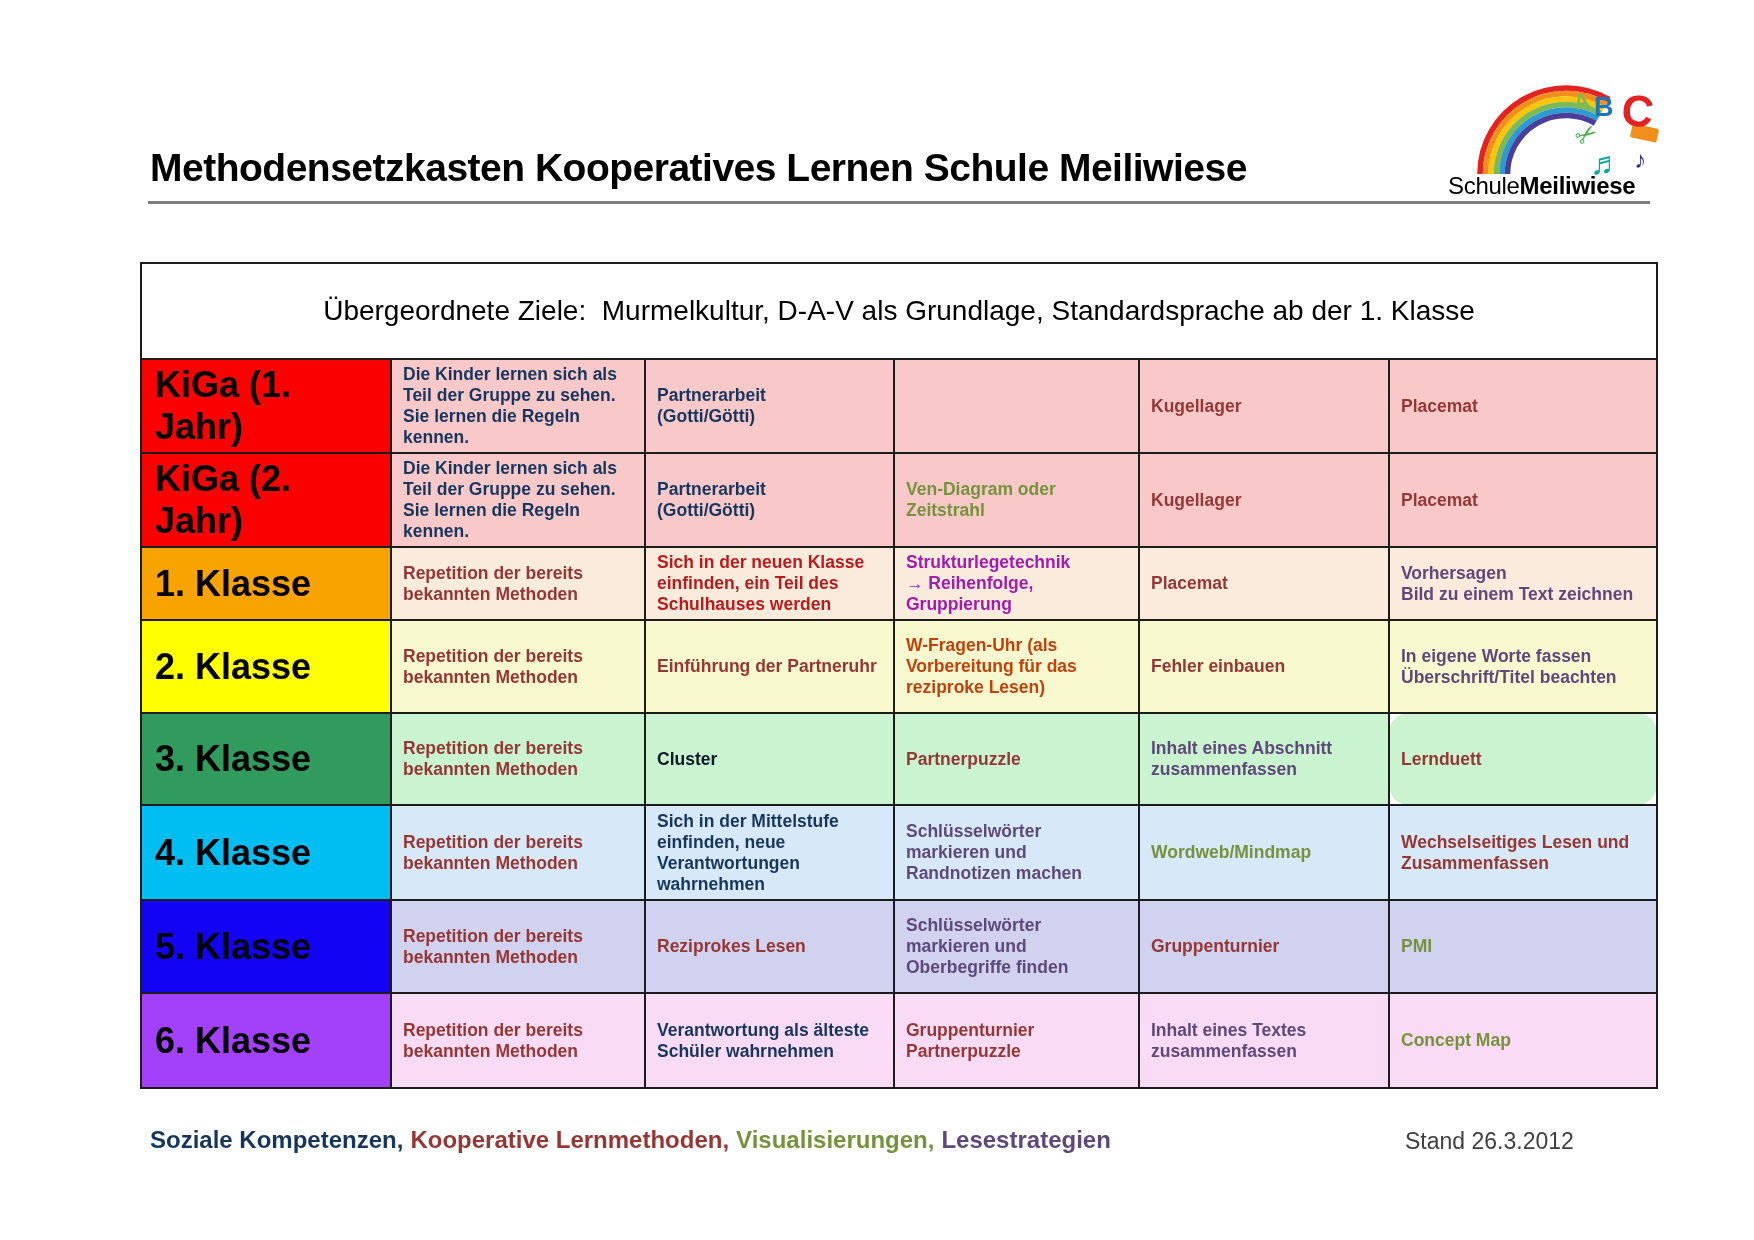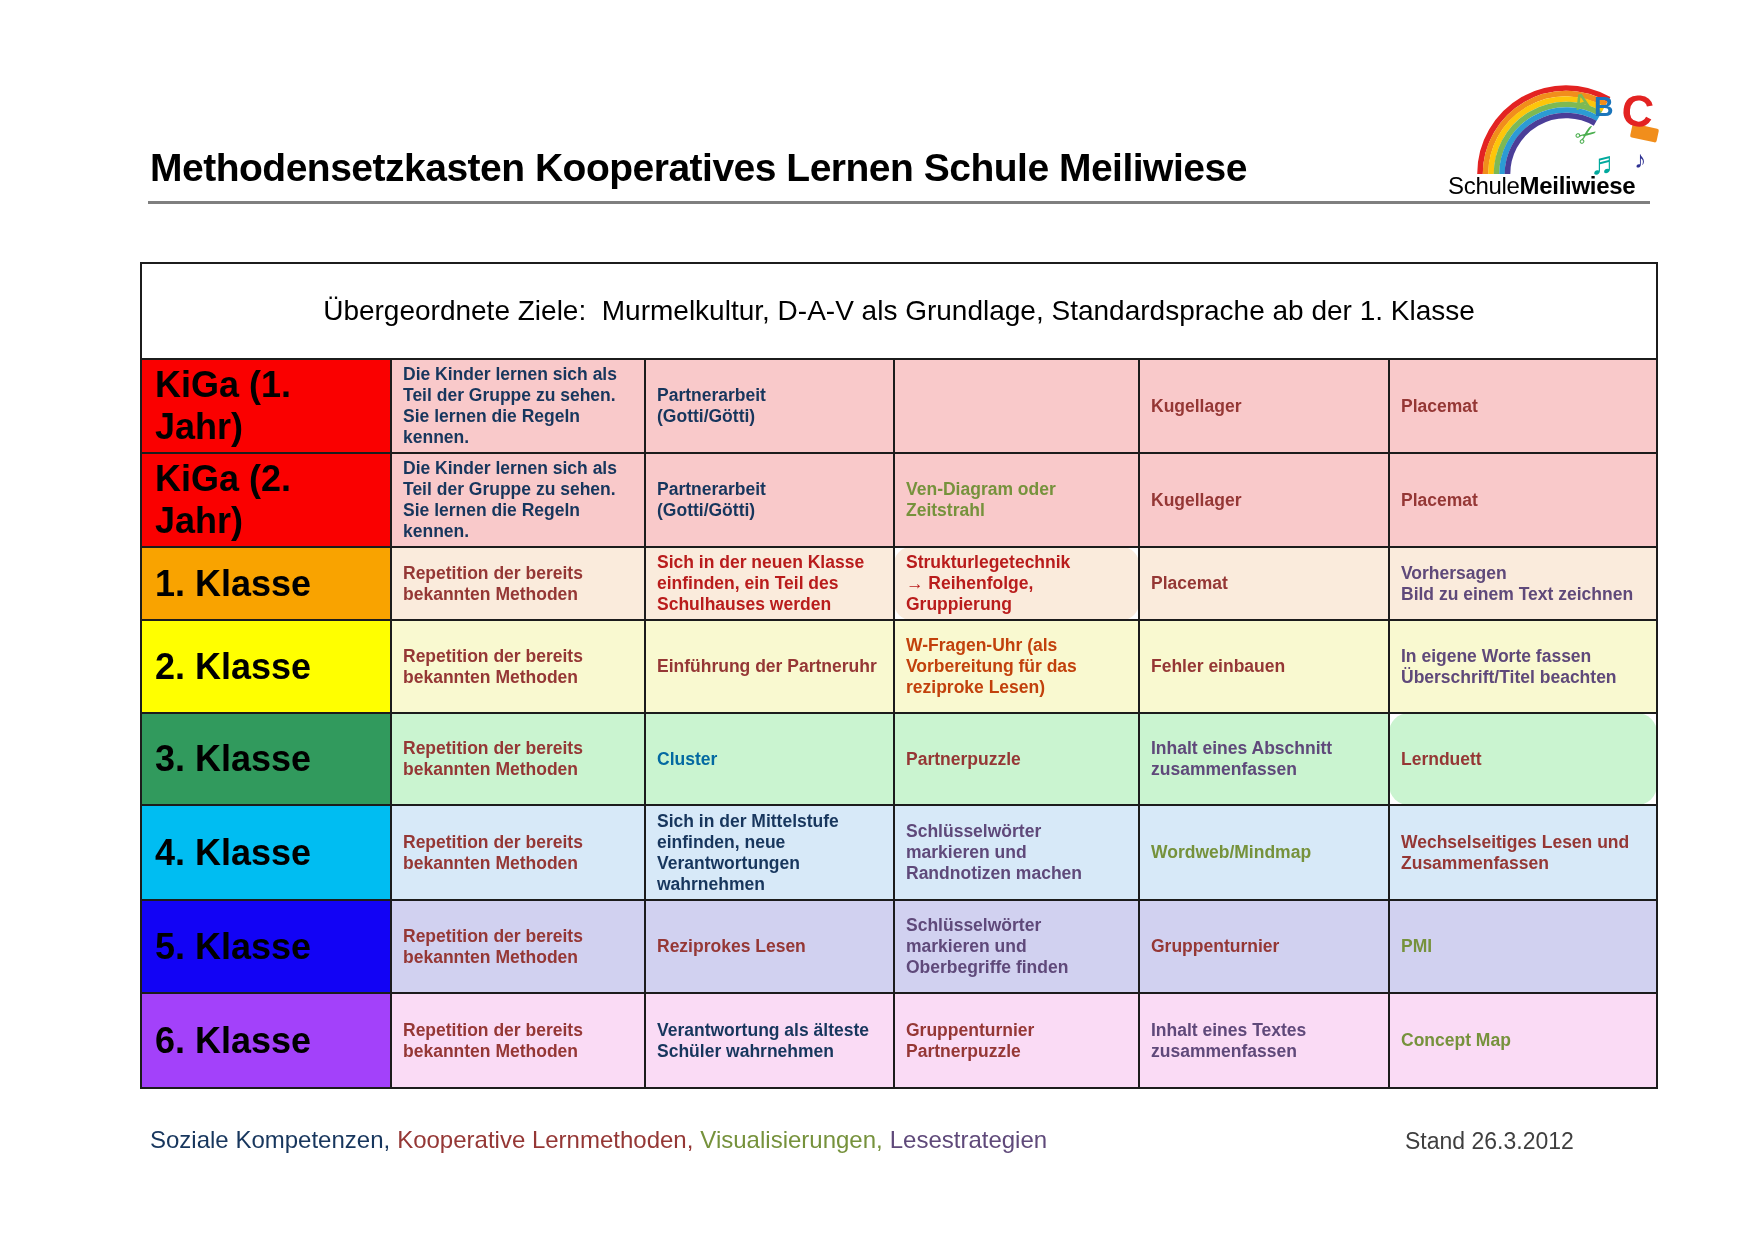--- a/index.html
+++ b/index.html
@@ -14,21 +14,21 @@
   .logo-text{position:absolute;left:0;bottom:0;font-size:24px;color:#000;white-space:nowrap;letter-spacing:-0.3px;}
   .logo-text b{font-weight:bold;}
   
   table.grid{position:absolute;left:140px;top:262px;width:1516px;border-collapse:collapse;table-layout:fixed;}
   table.grid th,table.grid td{border:2px solid #1c1c1c;vertical-align:middle;}
   th.goals{background:#fff;font-weight:normal;font-size:28px;color:#000;text-align:center;
            height:86px;white-space:pre-line;padding:4px 10px;}
   th.rowlabel{text-align:left;font-size:36px;font-weight:bold;color:#000;padding:2px 8px 2px 13px;}
   td.cell{font-size:17.5px;font-weight:bold;line-height:1.2;padding:4px 11px;white-space:pre-line;}
   
-  .legend{position:absolute;left:150px;top:1126px;font-size:24px;font-weight:normal;white-space:nowrap;}
+  .legend{position:absolute;left:150px;top:1126px;font-size:24px;font-weight:bold;white-space:nowrap;}
   .legend span{margin-right:7px;}
   .stand{position:absolute;left:1405px;top:1128px;font-size:23px;color:#3f3f3f;}
 </style>
 </head>
 <body>
 
 <div class="page">
 
   <h1 class="title">Methodensetzkasten Kooperatives Lernen Schule Meiliwiese</h1>
   <div class="title-rule"></div>
@@ -85,40 +85,40 @@
 (Gotti/Götti)</td>
           <td class="cell" style="color: rgb(118, 146, 60);">Ven-Diagram oder
 Zeitstrahl</td>
           <td class="cell" style="color: rgb(149, 55, 53);">Kugellager</td>
           <td class="cell" style="color: rgb(149, 55, 53);">Placemat</td>
         </tr>
         <tr style="height: 72px; background: rgb(250, 235, 220); padding-left: 46px;">
           <th class="rowlabel" style="background: rgb(249, 163, 0);">1. Klasse</th>
           <td class="cell" style="color: rgb(149, 55, 53);">Repetition der bereits bekannten Methoden</td>
           <td class="cell" style="color: #b91c1c;">Sich in der neuen Klasse einfinden, ein Teil des Schulhauses werden</td>
-          <td class="cell" style="color: #b91c1c; border-radius: 17px;">Strukturlegetechnik
+          <td class="cell" style="color: #a21caf;">Strukturlegetechnik
 → Reihenfolge,
 Gruppierung</td>
           <td class="cell" style="color: rgb(149, 55, 53);">Placemat</td>
           <td class="cell" style="color: rgb(95, 73, 122);">Vorhersagen
 Bild zu einem Text zeichnen</td>
         </tr>
         <tr style="height: 93px; background: rgb(249, 249, 208); border-radius: 8px;">
           <th class="rowlabel" style="background: rgb(255, 255, 0);">2. Klasse</th>
           <td class="cell" style="color: rgb(149, 55, 53);">Repetition der bereits bekannten Methoden</td>
           <td class="cell" style="color: rgb(149, 55, 53);">Einführung der Partneruhr</td>
           <td class="cell" style="color: #c2410c;">W-Fragen-Uhr (als Vorbereitung für das reziproke Lesen)</td>
           <td class="cell" style="color: rgb(149, 55, 53);">Fehler einbauen</td>
           <td class="cell" style="color: rgb(95, 73, 122);">In eigene Worte fassen
 Überschrift/Titel beachten</td>
         </tr>
         <tr style="height: 92px; background: rgb(202, 244, 208);">
           <th class="rowlabel" style="background: rgb(49, 154, 93);">3. Klasse</th>
           <td class="cell" style="color: rgb(149, 55, 53);">Repetition der bereits bekannten Methoden</td>
-          <td class="cell" style="color: #0369a1;">Cluster</td>
+          <td class="cell" style="color: #0f172a;">Cluster</td>
           <td class="cell" style="color: rgb(149, 55, 53);">Partnerpuzzle</td>
           <td class="cell" style="color: rgb(95, 73, 122);">Inhalt eines Abschnitt zusammenfassen</td>
           <td class="cell" style="color: rgb(149, 55, 53); border-radius: 20px;">Lernduett</td>
         </tr>
         <tr style="height: 95px; background: rgb(215, 233, 248);">
           <th class="rowlabel" style="background: rgb(0, 189, 242);">4. Klasse</th>
           <td class="cell" style="color: rgb(149, 55, 53);">Repetition der bereits bekannten Methoden</td>
           <td class="cell" style="color: rgb(23, 54, 93);">Sich in der Mittelstufe einfinden, neue Verantwortungen wahrnehmen</td>
           <td class="cell" style="color: rgb(95, 73, 122);">Schlüsselwörter markieren und Randnotizen machen</td>
           <td class="cell" style="color: rgb(118, 146, 60);">Wordweb/Mindmap</td>

